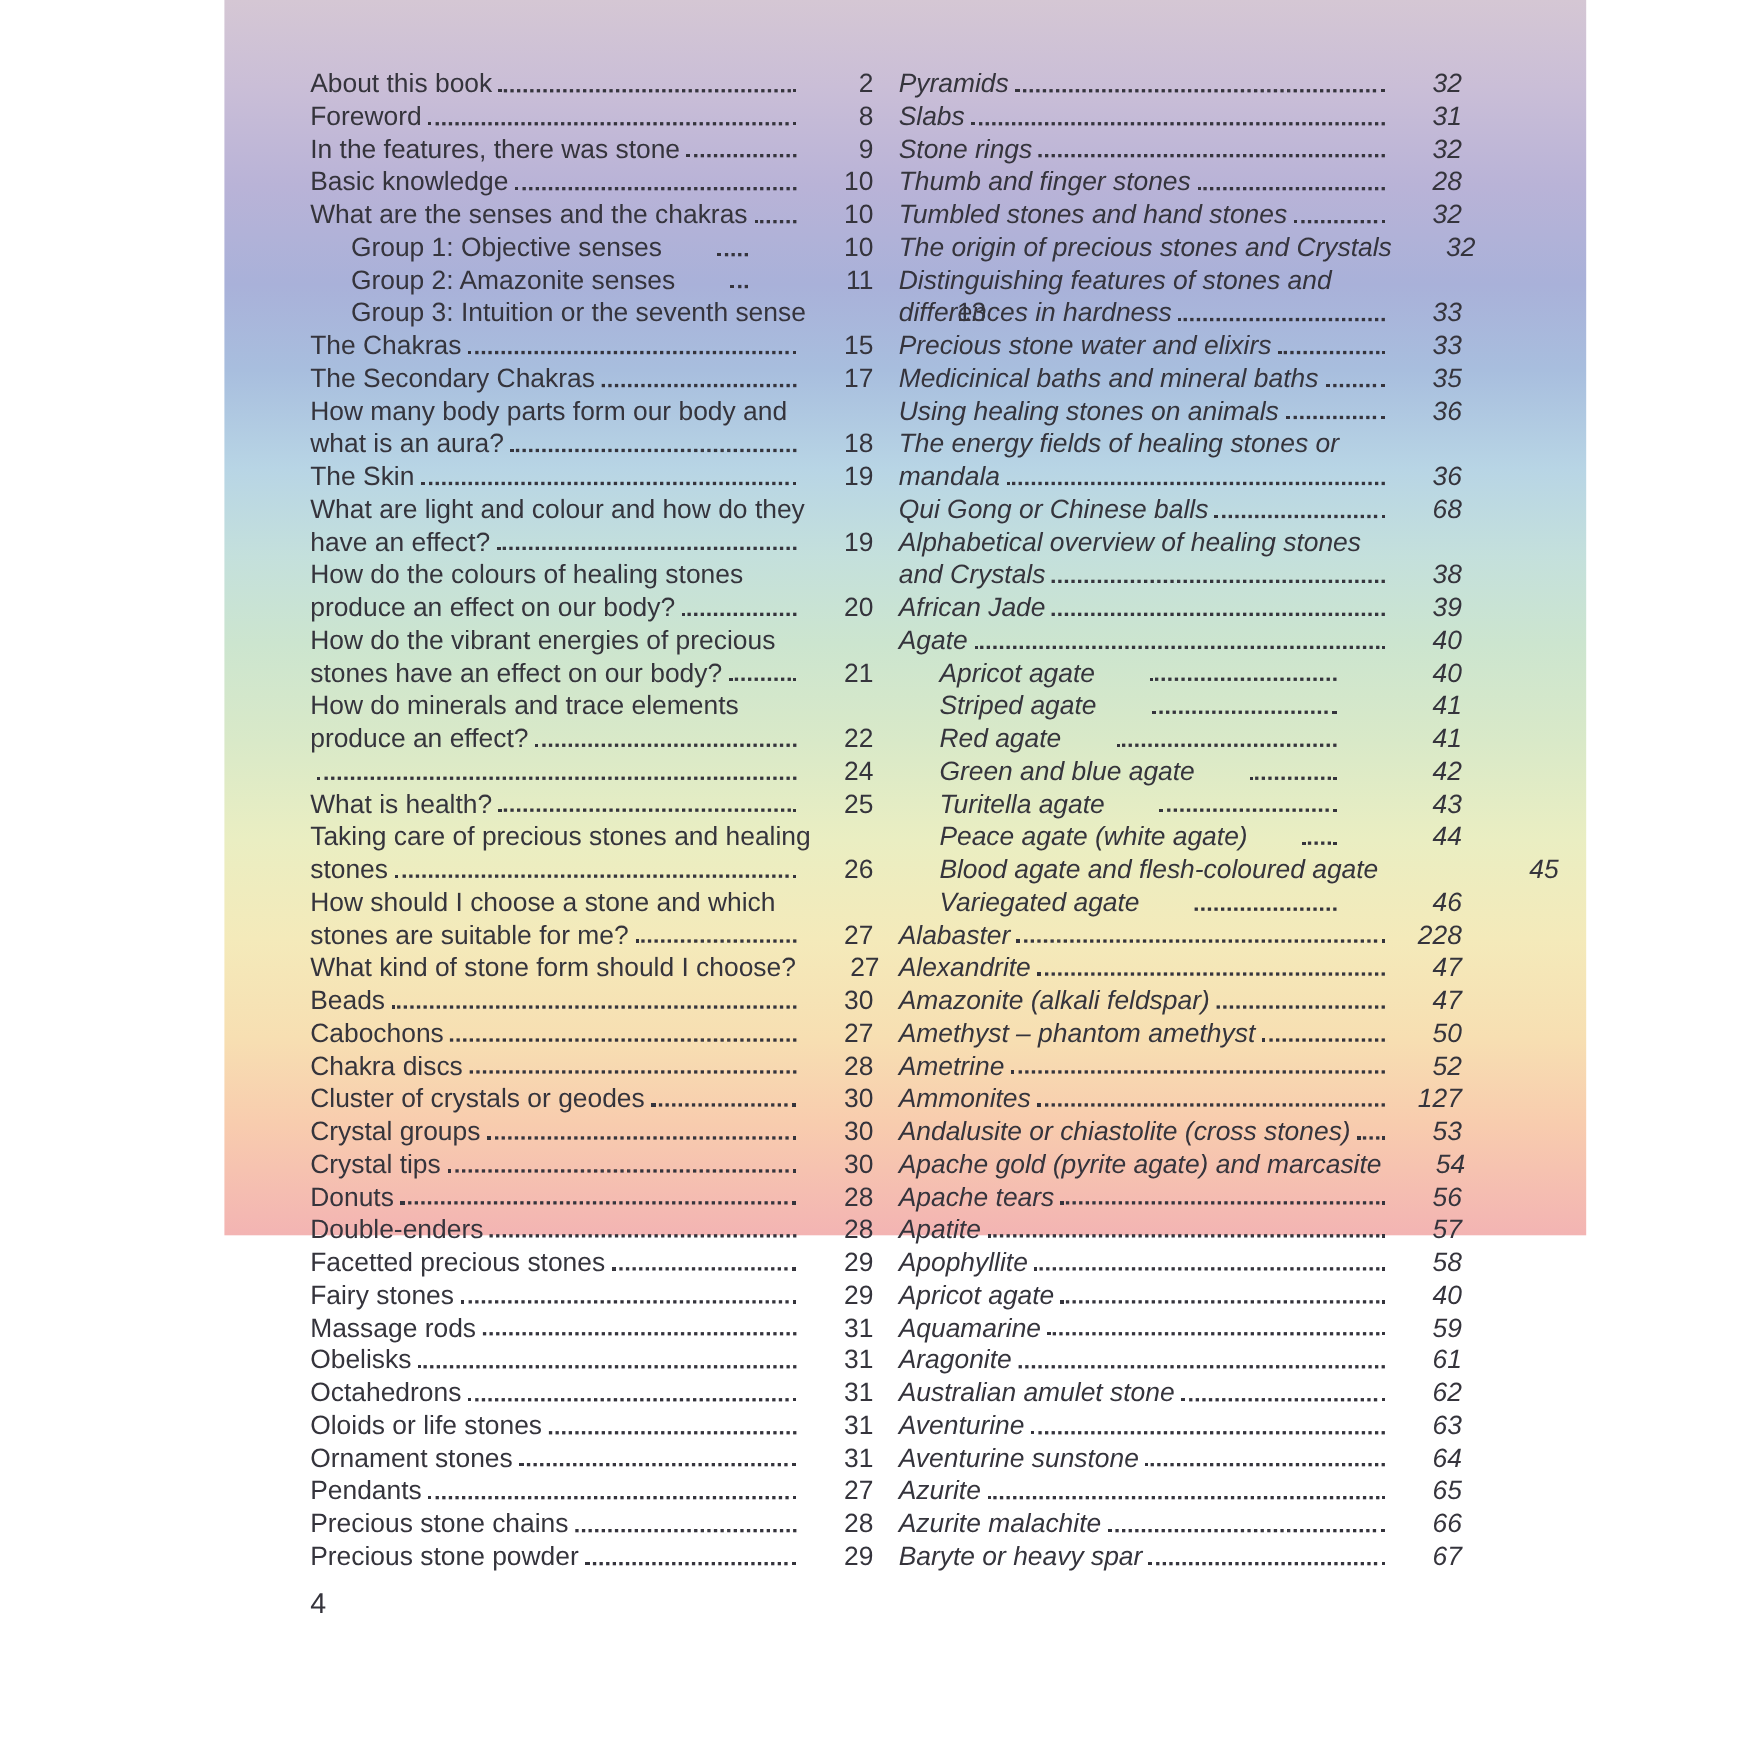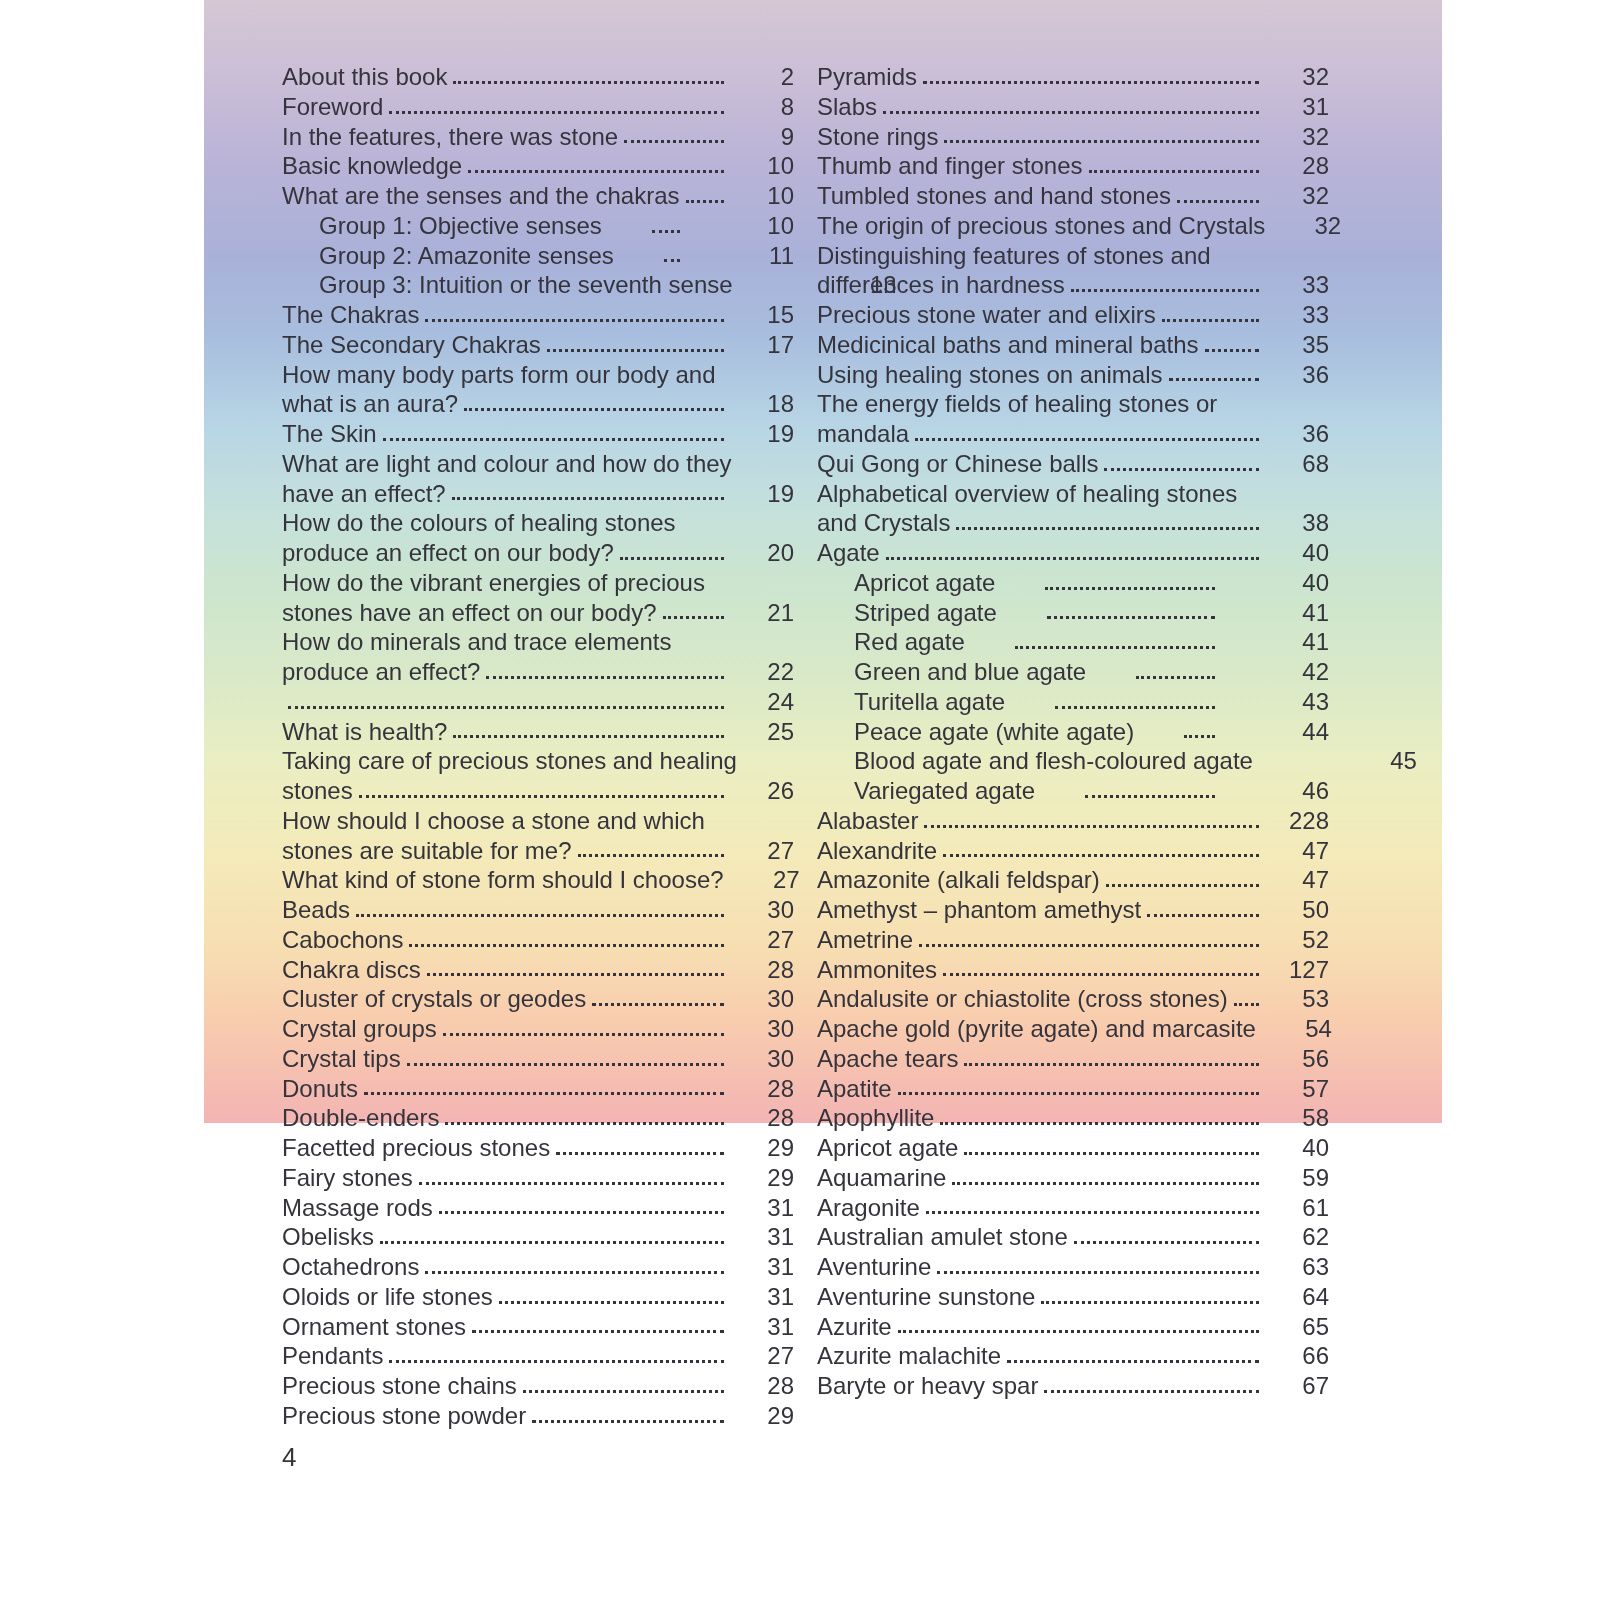--- a/index.html
+++ b/index.html
@@ -32,21 +32,21 @@
   }
   .toc-col{
     position:absolute;
     top:62px;
     width:512px;
     display:flex;
     flex-direction:column;
     color:#35343c;
   }
   #left-col{ left:78px; }
-  #right-col{ left:613px; }
+  #right-col{ left:613px;font-style:italic; }
   .row{
     height:29.75px;
     display:flex;
     align-items:baseline;
     font-size:24px;
     line-height:29.75px;
     white-space:nowrap;
   }
   .row.indent{ padding-left:37px;gap:44px; }
   .label{ flex:none; }
@@ -382,20 +382,25 @@
         <span class="label">Alphabetical overview of healing stones</span>
         <span class="dots nodots"></span>
         <span class="pg"></span>
       </div>
       <div class="row">
         <span class="label">and Crystals</span>
         <span class="dots"></span>
         <span class="pg">38</span>
       </div>
       <div class="row">
+        <span class="label">African Jade</span>
+        <span class="dots"></span>
+        <span class="pg">39</span>
+      </div>
+      <div class="row">
         <span class="label">Agate</span>
         <span class="dots"></span>
         <span class="pg">40</span>
       </div>
       <div class="row indent">
         <span class="label">Apricot agate</span>
         <span class="dots"></span>
         <span class="pg">40</span>
       </div>
       <div class="row indent">

